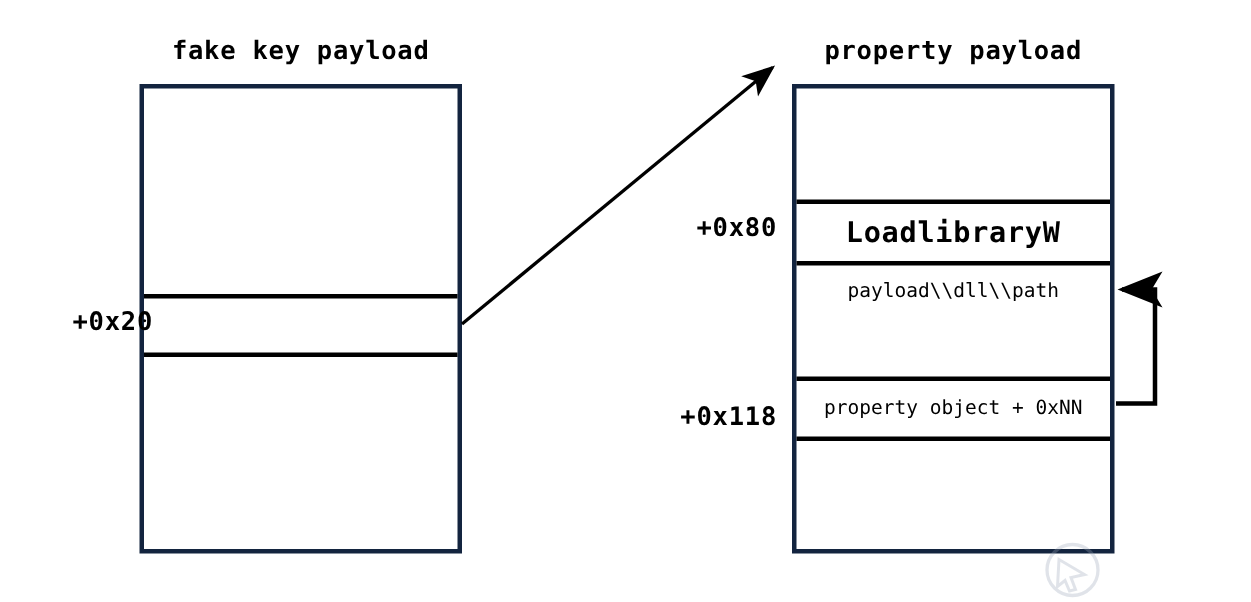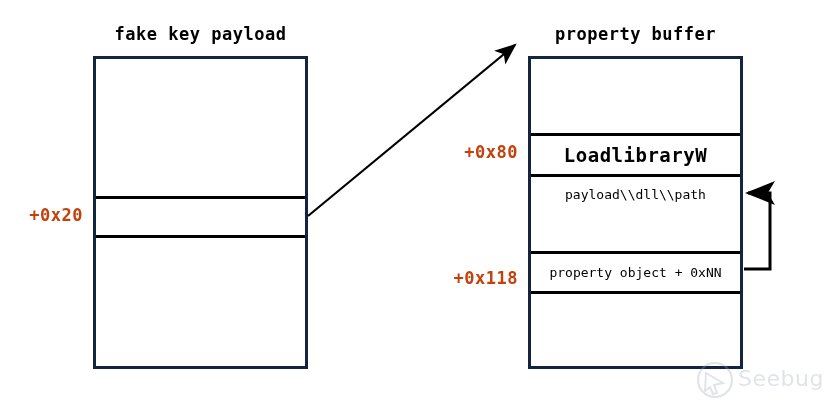--- a/index.html
+++ b/index.html
@@ -80,25 +80,25 @@
     letter-spacing: 0px;
   }
 
   
   .offset-label {
     position: absolute;
     font-family: "DejaVu Sans Mono", "Liberation Mono", monospace;
     font-weight: bold;
     font-size: 17px;
     letter-spacing: 0.5px;
-    color: #c2410c;
+    color: #000000;
     white-space: nowrap;
     text-align: right;
   }
-  #offset-0x20 { left: 0px;   top: 205px; width: 83px; }
+  #offset-0x20 { left: 0px;   top: 205px; width: 83px; padding-left: 19px; }
   #offset-0x80 { left: 430px; top: 142px; width: 88px; }
   #offset-0x118{ left: 420px; top: 268px; width: 98px; }
 
   
   #arrow-layer {
     position: absolute;
     left: 0; top: 0;
     width: 834px;
     height: 401px;
     pointer-events: none;
@@ -137,21 +137,21 @@
 
     <div class="row-divider" style="top:176px;"></div>
 
     <div class="cell cell-normal" style="top:0px; height:137px;"></div>
     <div class="cell cell-normal" style="top:140px; height:36px;"></div>
     <div class="cell cell-normal" style="top:179px; height:128px;"></div>
   </div>
 
   <div class="offset-label" id="offset-0x20">+0x20</div>
 
-  <div class="diagram-title" id="title-right">property buffer</div>
+  <div class="diagram-title" id="title-right">property payload</div>
 
   <div class="struct-box" id="box-right">
 
     <div class="row-divider" style="top:74px;"></div>
     <div class="row-divider" style="top:115px;"></div>
     <div class="row-divider" style="top:192px;"></div>
     <div class="row-divider" style="top:232px;"></div>
 
     <div class="cell cell-normal" style="top:0px; height:74px;"></div>
 
@@ -181,16 +181,15 @@
     <line x1="308" y1="216" x2="515" y2="45" stroke="#000000" stroke-width="2.2" marker-end="url(#ah)"></line>
 
     <path d="M 744,269 L 770,269 L 770,193 L 748,193" fill="none" stroke="#000000" stroke-width="3" marker-end="url(#ah2)"></path>
   </svg>
 
   <div id="watermark">
     <svg width="46" height="41" viewBox="0 0 46 41">
       <circle cx="23" cy="20" r="17" fill="none" stroke="#9aa6b8" stroke-width="2.2"></circle>
       <path d="M14,13 L31,23 L22,25 L25,33 L21,34 L18,27 L13,31 Z" fill="none" stroke="#9aa6b8" stroke-width="2"></path>
     </svg>
-    <div id="watermark-text">Seebug</div>
   </div>
 
 </div>
 
 </body></html>

